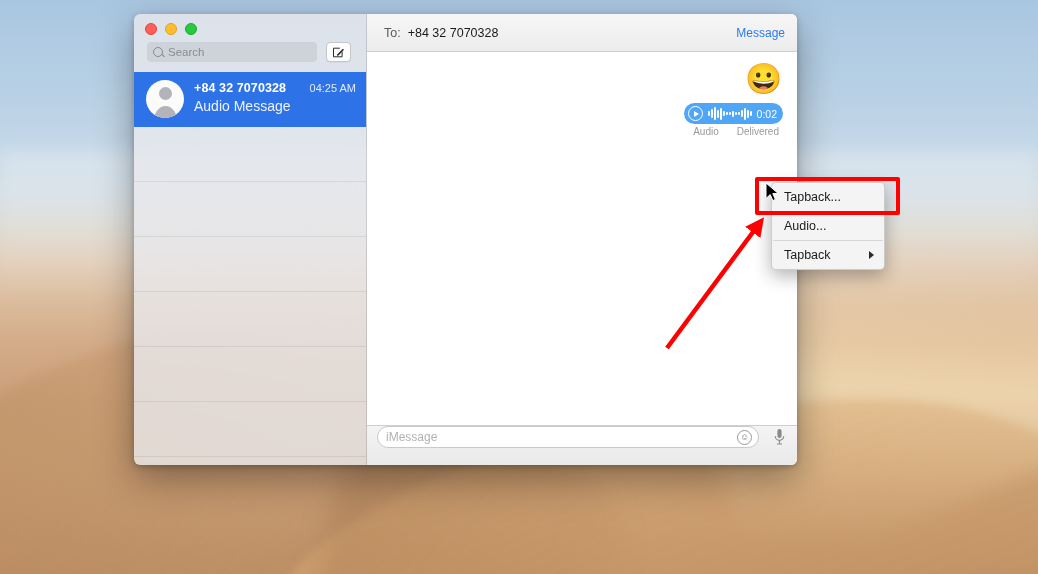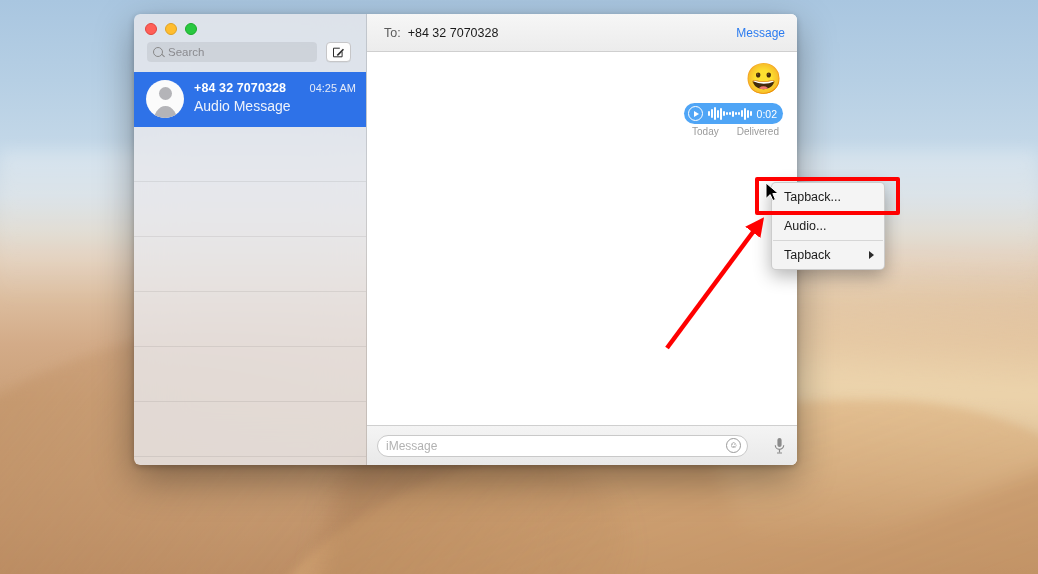--- a/index.html
+++ b/index.html
@@ -257,23 +257,23 @@
     display: flex; gap: 18px;
     margin-top: 2px; padding-right: 4px;
     font-size: 10px; color: #9a9a9a;
   }
 
   
   #input-bar {
     height: 40px;
     background: linear-gradient(to bottom, #f4f4f4, #e9e9e9);
     border-top: 1px solid #cfcfcf;
-    display: flex; align-items: center;
+    display: flex; align-items: flex-start;
     padding: 0 10px;
-    gap: 23px;
+    gap: 12px;
   }
   #imessage-input {
     flex: 1; height: 22px;
     background: #fff;
     border: 1px solid #c9c9c9;
     border-radius: 11px;
     display: flex; align-items: center;
     padding: 0 8px;
     position: relative;
   }
@@ -431,21 +431,21 @@
                   <span style="height:3px"></span>
                 <span style="height:3px"></span>
                   <span style="height:7px"></span>
                 <span style="height:12px"></span>
                   <span style="height:8px"></span>
                 <span style="height:5px"></span>
               </div>
               <span id="audio-duration">0:02</span>
             </div>
             <div id="audio-status">
-              <span>Today</span>
+              <span>Audio</span>
               <span>Delivered</span>
             </div>
           </div>
         </div>
       </div>
 
       <div id="input-bar">
         <div id="imessage-input">
           <span id="imessage-placeholder">iMessage</span>
           <div id="emoji-button">☺</div>

